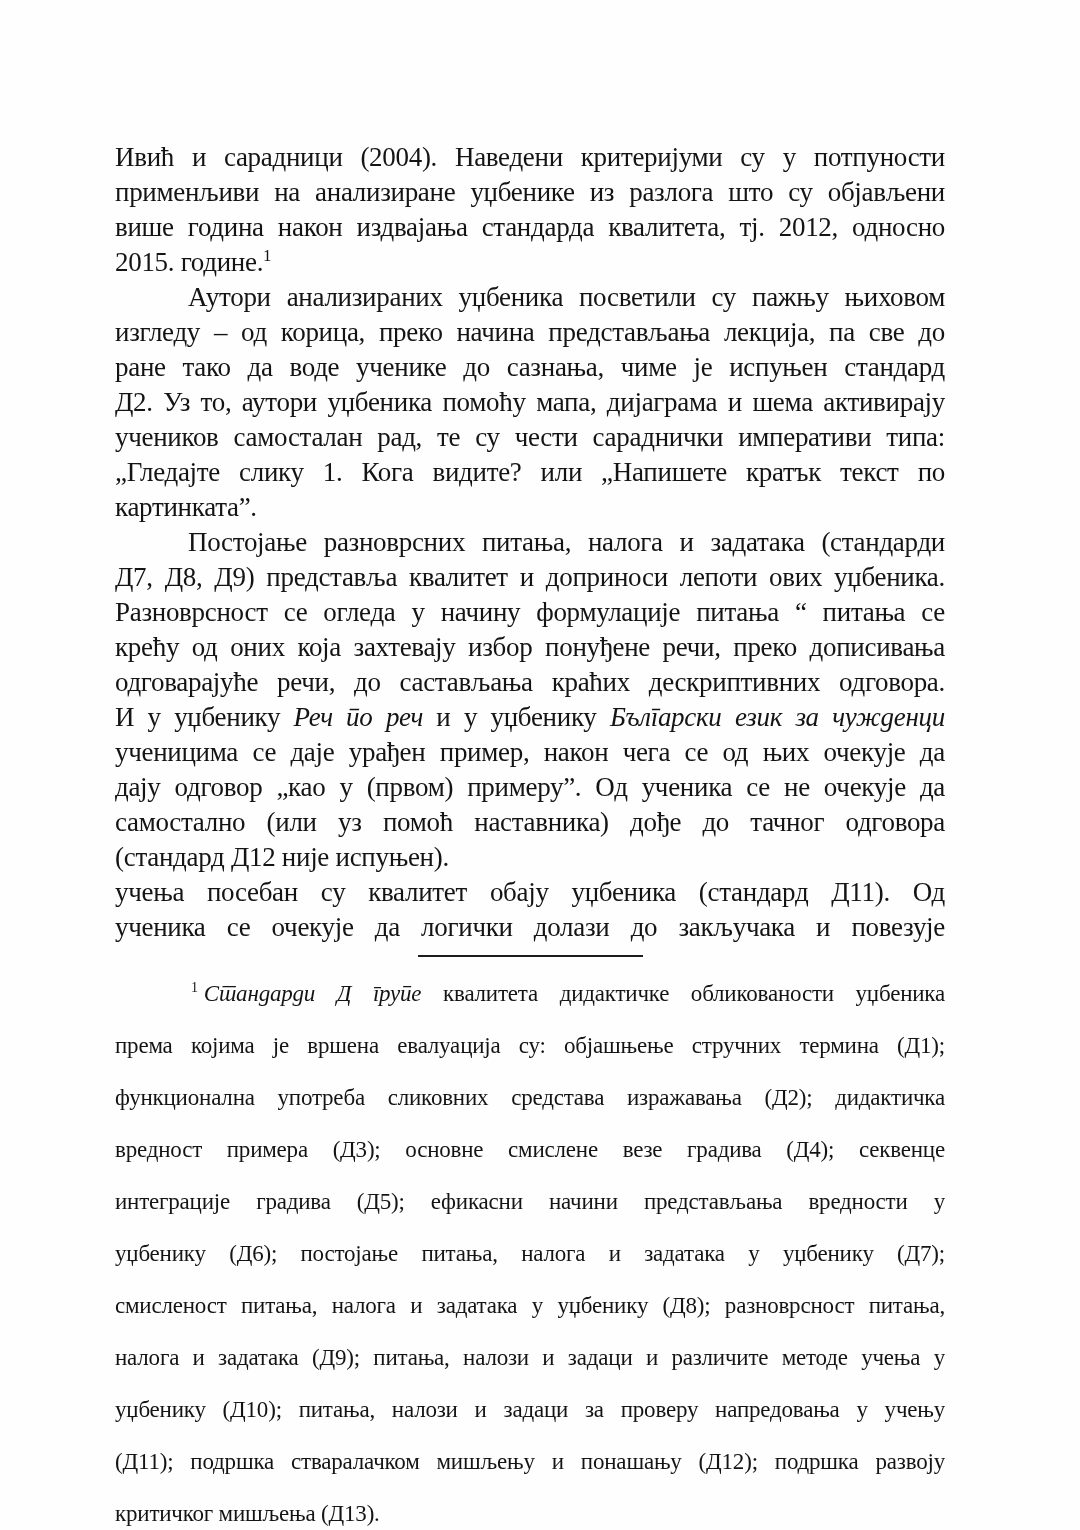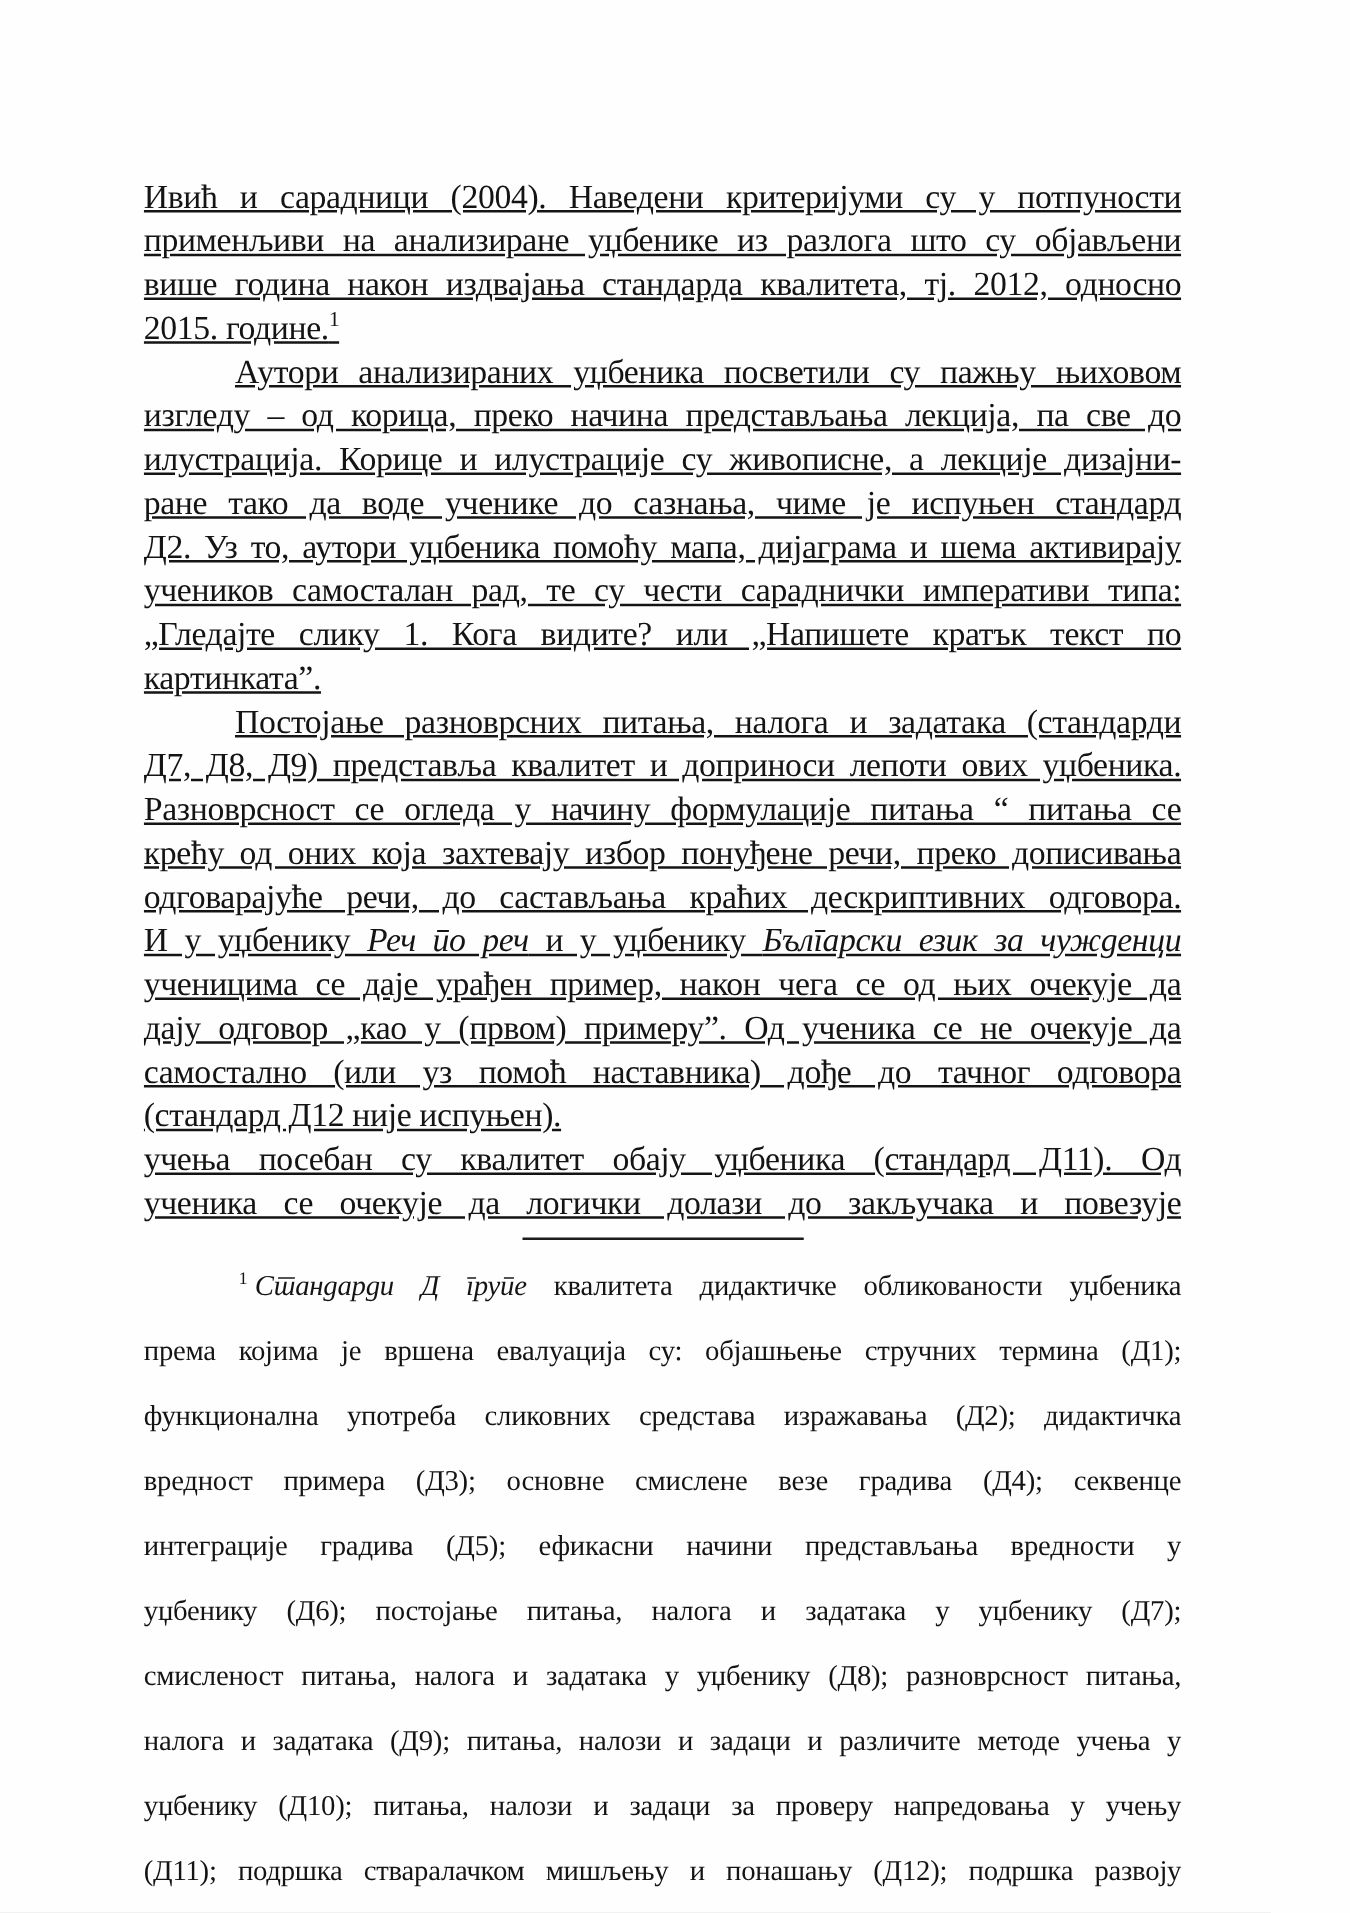--- a/index.html
+++ b/index.html
@@ -27,21 +27,20 @@
   
   .bl {
     height: 35px;
     line-height: 35px;
     font-size: 27px;
     letter-spacing: -0.3px;
     text-align: justify;
     text-align-last: justify;
     white-space: normal;
     overflow: hidden;
-    text-decoration: underline;
   }
   .bl.end { text-align-last: left; }
   .ind { text-indent: 73px; }
   .it { font-style: italic; }
   sup.ref {
     font-size: 17px;
     line-height: 0;
     vertical-align: super;
   }
   
@@ -87,21 +86,20 @@
     <div class="para">
       <div class="bl">Ивић и сарадници (2004). Наведени критеријуми су у потпуности</div>
       <div class="bl">применљиви на анализиране уџбенике из разлога што су објављени</div>
       <div class="bl">више година након издвајања стандарда квалитета, тј. 2012, односно</div>
       <div class="bl end"><span>2015. године.</span><sup class="ref">1</sup></div>
     </div>
 
     <div class="para">
       <div class="bl ind">Аутори анализираних уџбеника посветили су пажњу њиховом</div>
       <div class="bl">изгледу – од корица, преко начина представљања лекција, па све до</div>
-      <div class="bl">илустрација. Корице и илустрације су живописне, а лекције дизајни-</div>
       <div class="bl">ране тако да воде ученике до сазнања, чиме је испуњен стандард</div>
       <div class="bl">Д2. Уз то, аутори уџбеника помоћу мапа, дијаграма и шема активирају</div>
       <div class="bl">учеников самосталан рад, те су чести сараднички императиви типа:</div>
       <div class="bl">„Гледајте слику 1. Кога видите? или „Напишете кратък текст по</div>
       <div class="bl end">картинката”.</div>
     </div>
 
     <div class="para">
       <div class="bl ind">Постојање разноврсних питања, налога и задатака (стандарди</div>
       <div class="bl">Д7, Д8, Д9) представља квалитет и доприноси лепоти ових уџбеника.</div>

